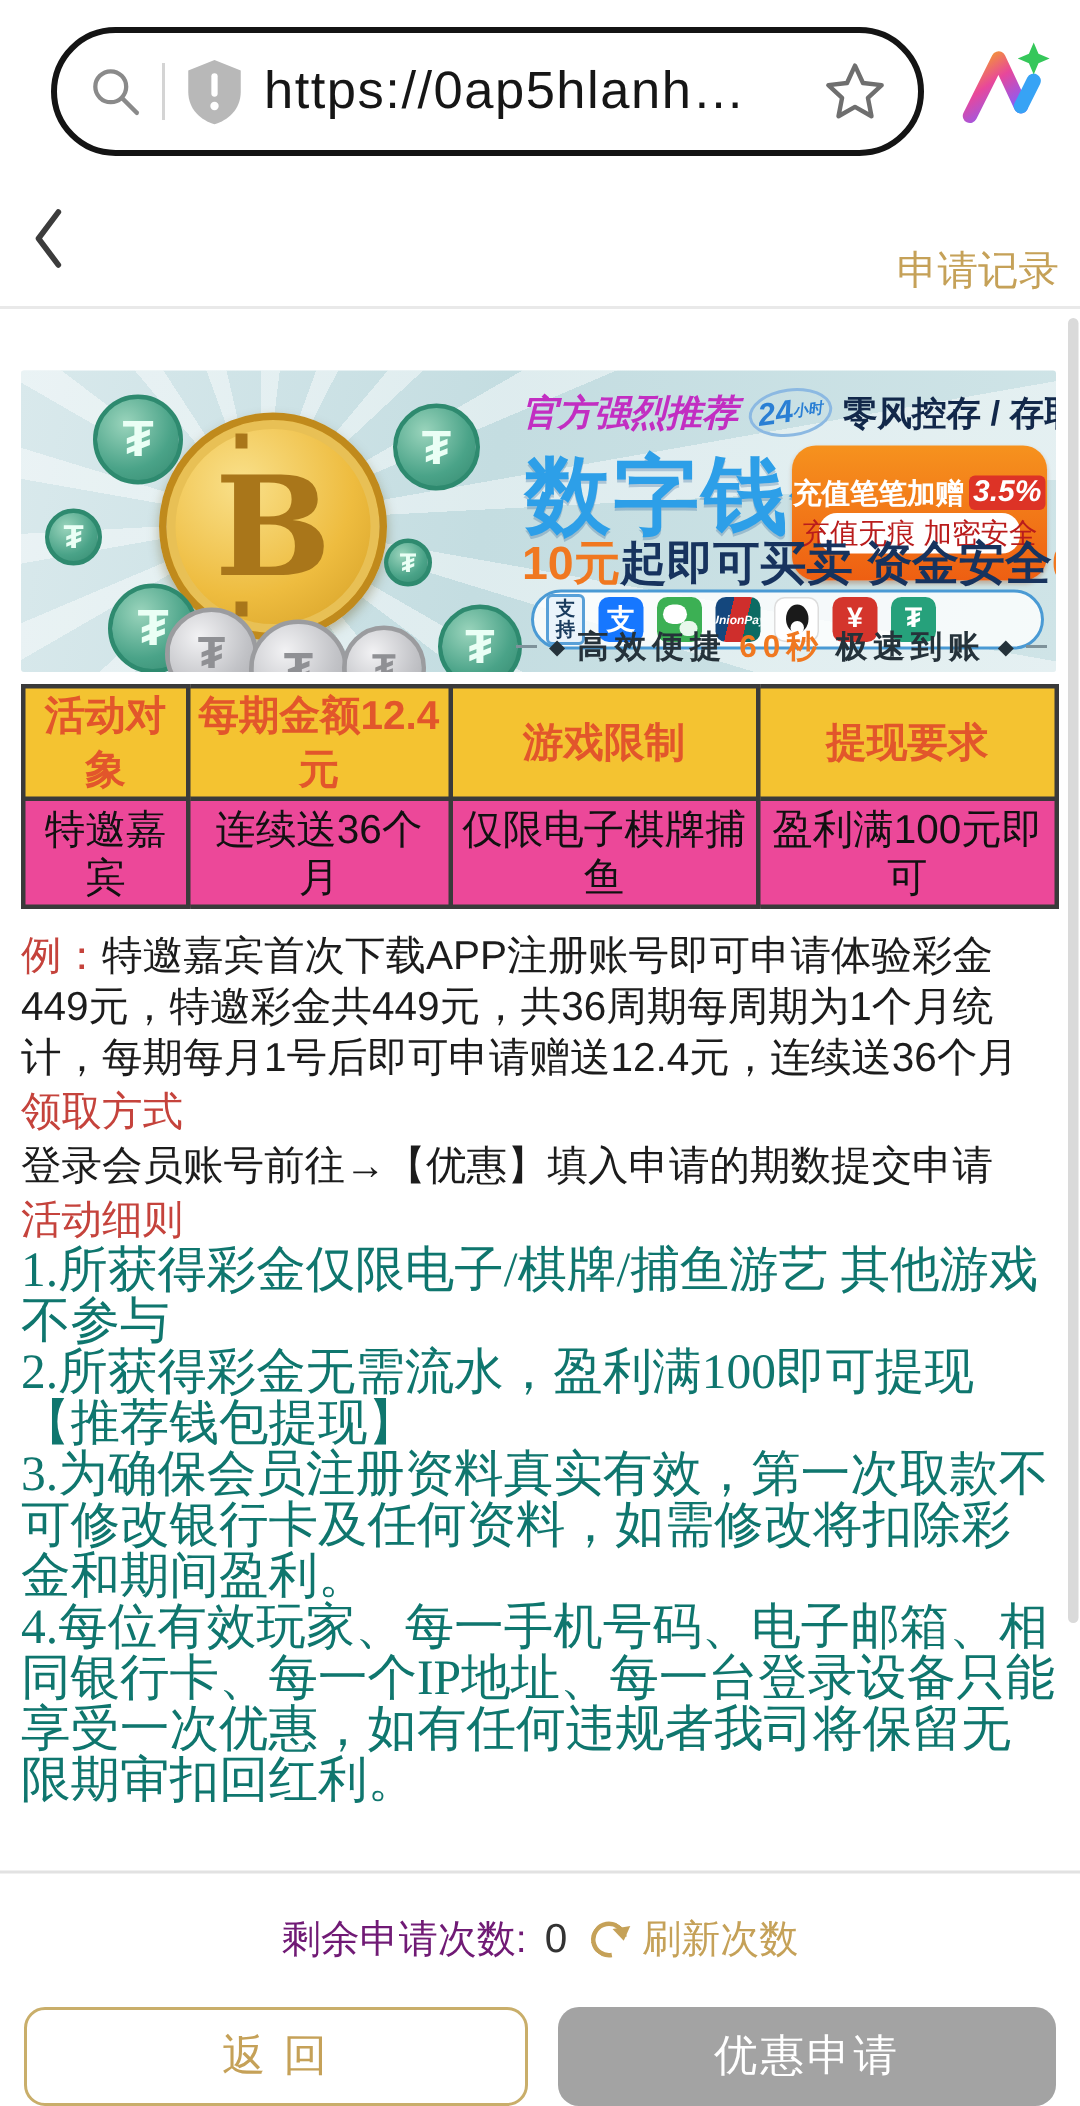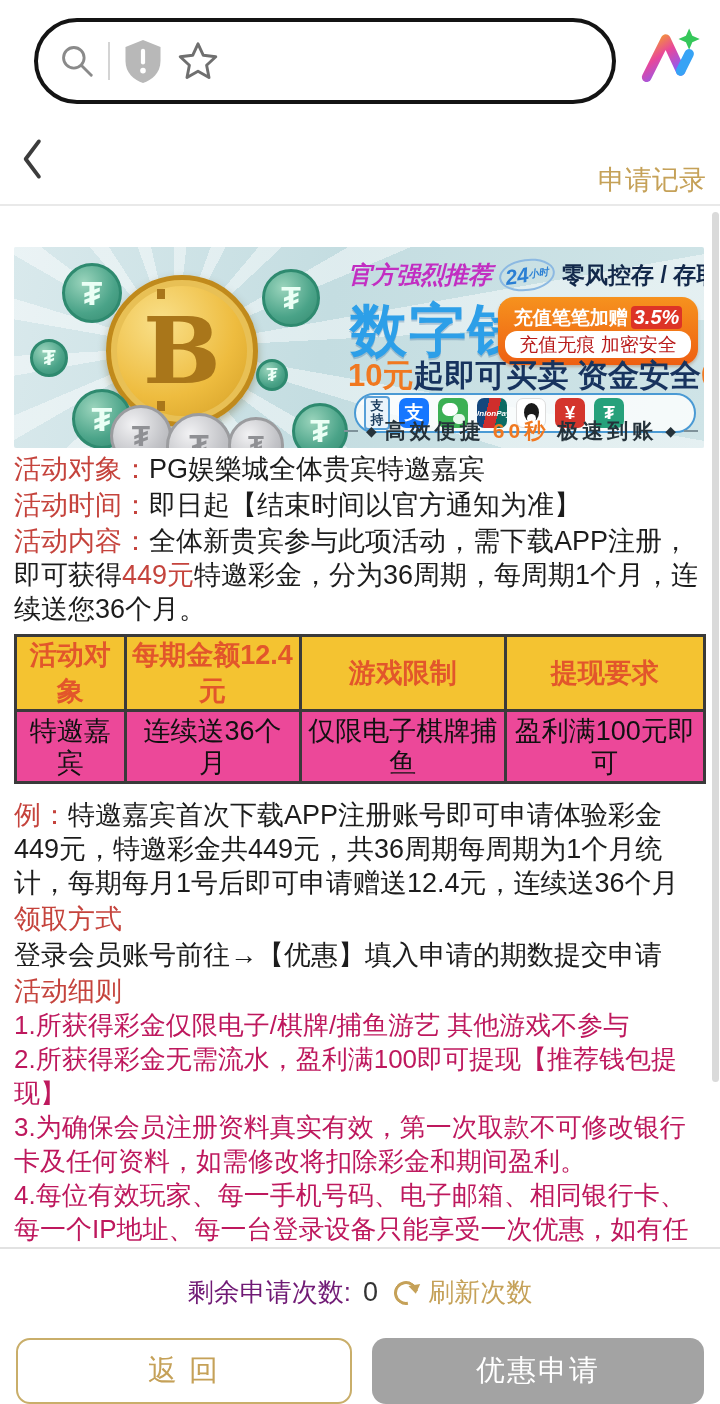--- a/index.html
+++ b/index.html
@@ -54,21 +54,21 @@
   .s3 { left:214px; top:170px; width:56px; height:56px; font-size:26px; }
 
   .b-row1 { position:absolute; left:334px; top:12px; display:flex; align-items:center; gap:7px; white-space:nowrap; }
   .b-official { color:#c22ec2; font-weight:bold; font-style:italic; font-size:24px; }
   .b-24 { width:56px; height:32px; border:2px solid #8cb9e2; border-radius:50%; transform:rotate(-8deg);
     display:flex; align-items:center; justify-content:center; color:#2a7fd4; font-style:italic; font-weight:bold; }
   .b-24 .num { font-size:21px; } .b-24 .unit { font-size:10px; }
   .b-tagline { color:#12284a; font-weight:bold; font-size:23px; }
   .b-title { position:absolute; left:336px; top:46px; font-size:57px; font-weight:bold; color:#2d9fe8;
     letter-spacing:2px; text-shadow:0 2px 0 rgba(20,80,140,.25); }
-  .b-badge { position:absolute; right:6px; top:50px; width:200px; border-radius:16px; padding:7px;
+  .b-badge { position:absolute; right:6px; top:50px; width:170px; border-radius:16px; padding:18px;
     background:linear-gradient(#f6921e,#ee5f12); box-shadow:0 2px 3px rgba(150,60,0,.3);margin-left:32px; }
   .b-badge-top { height:27px; display:flex; align-items:center; justify-content:center; gap:3px;
     color:#fff; font-weight:bold; font-size:19px; white-space:nowrap; }
   .b-rate { background:#dd3326; font-style:italic; padding:0 3px; border-radius:4px; font-size:20px; }
   .b-badge-bottom { height:27px; background:#fff; border-radius:12px; display:flex; align-items:center;
     justify-content:center; color:#b91c1c; font-weight:normal; font-size:19px; white-space:nowrap; }
   .b-price { position:absolute; left:334px; top:108px; font-size:31px; font-weight:bold; white-space:nowrap; }
   .b-price .orange { color:#f07820; } .b-price .navy { color:#17335e; }
   .b-paybar { position:absolute; left:340px; top:146px; right:8px; height:40px;
     background:rgba(255,255,255,.8); border:2px solid #4a9ad4; border-radius:21px;
@@ -94,21 +94,21 @@
   .red { color:#c5433c; }
   .intro { margin-top:4px; }
 
   table.promo { width:100%; border-collapse:collapse; margin-top:8px; }
   table.promo th, table.promo td { border:3px solid #3a3a3a; text-align:center; }
   table.promo th { background:#f4c331; color:#e2562b; font-size:27px; font-weight:bold; height:62px; }
   table.promo td { background:#ec4899; color:#111; font-size:27px; height:72px; line-height:32px; padding:2px 4px; }
 
   .section-heading { font-size:27px; line-height:34px; color:#c5433c; margin-top:2px; }
   .rules-list { list-style:none; }
-  .rules-list li { font-size:26px; line-height:34px; color:#be185d; }
+  .rules-list li { font-size:33px; line-height:34px; color:#0f766e;font-family:Liberation Serif, serif; }
 
   
   .footer { position:absolute; left:0; right:0; bottom:0; top:1247px; background:#fff; border-top:2px solid #e2e2e2; }
   .refresh-row { margin-top:26px; display:flex; align-items:center; justify-content:center; gap:10px; }
   .remaining-label { color:#701a75; font-size:26px; }
   .remaining-value { color:#333; font-size:27px; margin:0 6px 0 2px; }
   .refresh-icon { width:24px; height:24px; border:3px solid #c5a158; border-radius:50%;
     border-right-color:transparent; position:relative; transform:rotate(35deg); display:inline-block; }
   .refresh-icon::after { content:""; position:absolute; right:-6px; top:-3px; border:6px solid transparent;
     border-left:9px solid #c5a158; transform:rotate(45deg); }
@@ -127,20 +127,21 @@
     <svg width="38" height="38" viewBox="0 0 24 24">
       <circle cx="10" cy="10" r="6.5" fill="none" stroke="#8a8a8a" stroke-width="1.8"></circle>
       <line x1="15" y1="15" x2="21" y2="21" stroke="#8a8a8a" stroke-width="1.8" stroke-linecap="round"></line>
     </svg>
     <div class="ab-divider"></div>
     <svg width="42" height="46" viewBox="0 0 24 26">
       <path d="M12 1 L22 5 V13 C22 20 17 24 12 25.5 C7 24 2 20 2 13 V5 Z" fill="#b8b8b8"></path>
       <rect x="10.8" y="6" width="2.4" height="9" rx="1.2" fill="#fff"></rect>
       <circle cx="12" cy="18.5" r="1.6" fill="#fff"></circle>
     </svg>
+    <span class="url">https://0ap5hlanh…</span>
     <svg width="44" height="44" viewBox="0 0 24 24">
       <path d="M12 2.6 L14.9 8.9 L21.7 9.7 L16.7 14.3 L18 21 L12 17.6 L6 21 L7.3 14.3 L2.3 9.7 L9.1 8.9 Z" fill="none" stroke="#6f6f6f" stroke-width="1.6" stroke-linejoin="round"></path>
     </svg>
   </div>
   <div class="ai-logo">
     <svg width="68" height="68" viewBox="0 0 64 64">
       <defs>
         <linearGradient id="aig" x1="0" y1="0" x2="0.6" y2="1">
           <stop offset="0" stop-color="#f6a71f"></stop>
             <stop offset="0.5" stop-color="#e8479b"></stop>
@@ -215,31 +216,20 @@
 
     <div class="b-speed">
       <span class="dia">◆</span>
       <span>高效便捷</span>
       <span class="hl">60秒</span>
       <span>极速到账</span>
       <span class="dia">◆</span>
     </div>
   </div>
 
-  <div class="intro">
-    <div class="para">
-      <span class="red">活动对象：</span><span>PG娱樂城全体贵宾特邀嘉宾</span>
-    </div>
-    <div class="para">
-      <span class="red">活动时间：</span><span>即日起【结束时间以官方通知为准】</span>
-    </div>
-    <div class="para">
-      <span class="red">活动内容：</span><span>全体新贵宾参与此项活动，需下载APP注册，即可获得</span><span class="red">449元</span><span>特邀彩金，分为36周期，每周期1个月，连续送您36个月。</span>
-    </div>
-  </div>
 
   <table class="promo">
     <tbody>
         <tr>
       <th>活动对象</th>
       <th>每期金额12.4元</th>
       <th>游戏限制</th>
       <th>提现要求</th>
     </tr>
     <tr>

